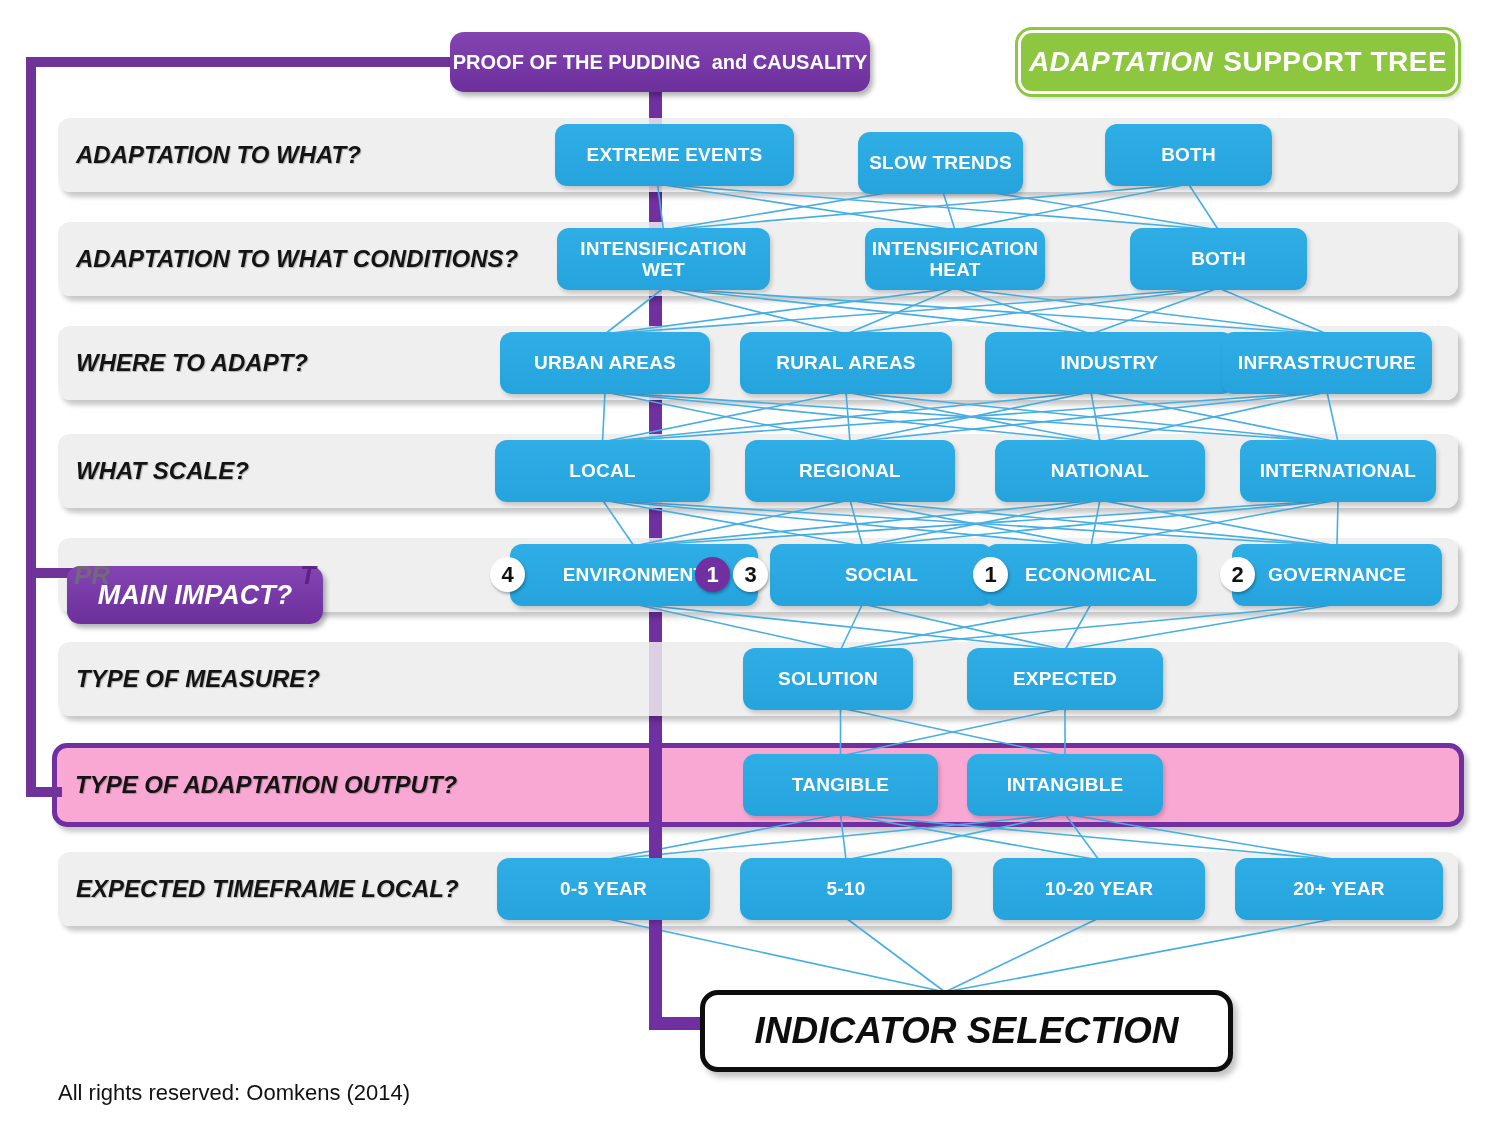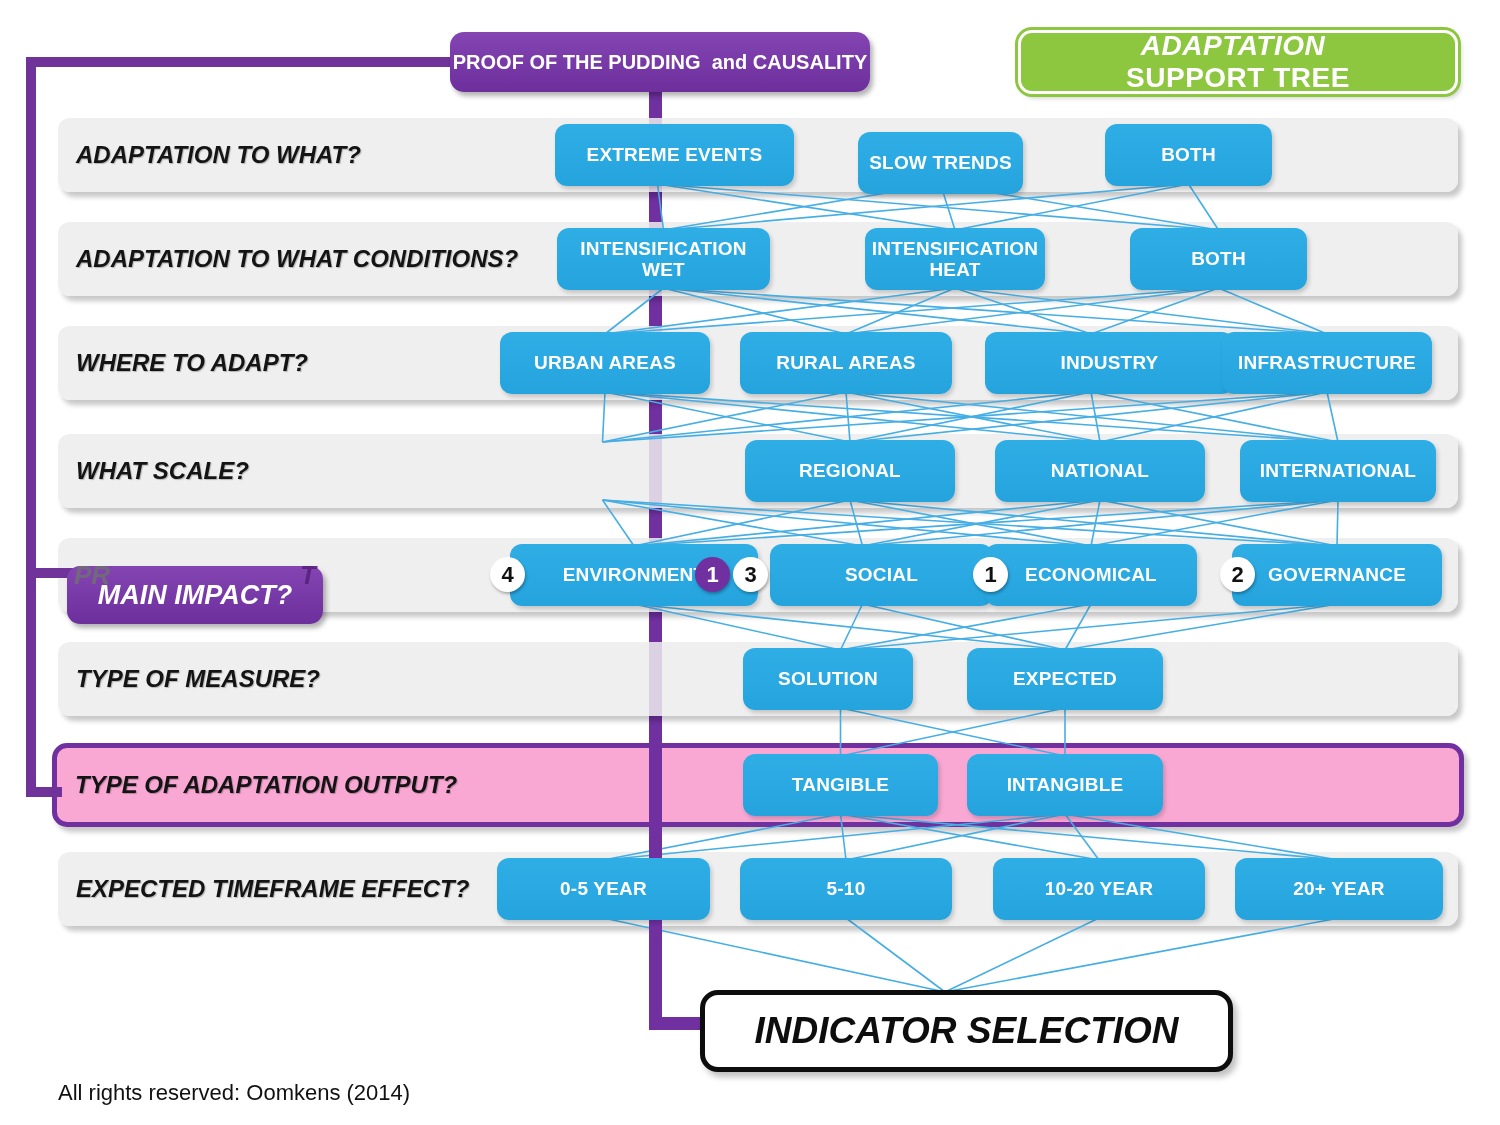--- a/index.html
+++ b/index.html
@@ -29,21 +29,21 @@
   .badge.purple{background:#7030A0;color:#fff;}
   
   .banner{position:absolute;left:450px;top:32px;width:420px;height:60px;border-radius:14px;
           background:linear-gradient(180deg,#8445b3 0%,#6c2f9c 100%);z-index:6;display:flex;
           align-items:center;justify-content:center;color:#fff;font-weight:bold;font-size:20px;
           box-shadow:3px 4px 5px rgba(0,0,0,0.3);white-space:pre;}
   
   .tree-title{position:absolute;left:1018px;top:30px;width:434px;height:58px;border-radius:14px;
               background:#8DC63F;border:3px solid #fff;box-shadow:0 0 0 3px #8DC63F,3px 4px 5px rgba(0,0,0,0.2);
               z-index:6;display:flex;align-items:center;justify-content:center;color:#fff;
-              font-weight:bold;font-size:28px;letter-spacing:0.5px;flex-direction:column;}
+              font-weight:bold;font-size:28px;letter-spacing:0.5px;}
   .tree-title .it{font-style:italic;margin-right:10px;}
   
   .impact-box{position:absolute;left:67px;top:566px;width:256px;height:58px;border-radius:13px;
               background:linear-gradient(180deg,#8445b3 0%,#6c2f9c 100%);z-index:4;display:flex;
               align-items:center;justify-content:center;color:#fff;font-weight:bold;font-style:italic;
               font-size:27px;box-shadow:3px 4px 5px rgba(0,0,0,0.3);}
   .ghost{position:absolute;z-index:5;font-weight:bold;font-style:italic;font-size:26px;}
   .ghost.left{left:74px;top:560px;color:#6f6f73;opacity:0.85;}
   .ghost.right{left:300px;top:560px;color:#58227d;opacity:0.9;}
   
@@ -182,20 +182,21 @@
     <div class="row-bar" style="top: 326px;">
       <div class="row-label">WHERE TO ADAPT?</div>
     </div>
     <div class="node" style="left: 500px; top: 332px; width: 210px;">URBAN AREAS</div>
     <div class="node" style="left: 740px; top: 332px; width: 212px;">RURAL AREAS</div>
     <div class="node" style="left: 985px; top: 332px; width: 249px;">INDUSTRY</div>
     <div class="node" style="left: 1222px; top: 332px; width: 210px;">INFRASTRUCTURE</div>
     <div class="row-bar" style="top: 434px;">
       <div class="row-label">WHAT SCALE?</div>
     </div>
+    <div class="node" style="left: 495px; top: 440px; width: 215px;">LOCAL</div>
     <div class="node" style="left: 745px; top: 440px; width: 210px;">REGIONAL</div>
     <div class="node" style="left: 995px; top: 440px; width: 210px;">NATIONAL</div>
     <div class="node" style="left: 1240px; top: 440px; width: 196px;">INTERNATIONAL</div>
     <div class="row-bar" style="top: 538px;"></div>
     <div class="node" style="left: 510px; top: 544px; width: 248px;">ENVIRONMENT</div>
     <div class="node" style="left: 770px; top: 544px; width: 223px;">SOCIAL</div>
     <div class="node" style="left: 985px; top: 544px; width: 212px;">ECONOMICAL</div>
     <div class="node" style="left: 1232px; top: 544px; width: 210px;">GOVERNANCE</div>
     <div class="badge white" style="left: 490px; top: 557px;">4</div>
     <div class="badge purple" style="left: 695px; top: 557px;">1</div>
@@ -206,19 +207,19 @@
       <div class="row-label">TYPE OF MEASURE?</div>
     </div>
     <div class="node" style="left: 743px; top: 648px; width: 170px;">SOLUTION</div>
     <div class="node" style="left: 967px; top: 648px; width: 196px;">EXPECTED</div>
     <div class="row-bar dark" style="top: 743px;">
       <div class="row-label">TYPE OF ADAPTATION OUTPUT?</div>
     </div>
     <div class="node" style="left: 743px; top: 754px; width: 195px;">TANGIBLE</div>
     <div class="node" style="left: 967px; top: 754px; width: 196px;">INTANGIBLE</div>
     <div class="row-bar" style="top: 852px;">
-      <div class="row-label">EXPECTED TIMEFRAME EFFECT?</div>
+      <div class="row-label">EXPECTED TIMEFRAME LOCAL?</div>
     </div>
     <div class="node" style="left: 497px; top: 858px; width: 213px;">0-5 YEAR</div>
     <div class="node" style="left: 740px; top: 858px; width: 212px;">5-10</div>
     <div class="node" style="left: 993px; top: 858px; width: 212px;">10-20 YEAR</div>
     <div class="node" style="left: 1235px; top: 858px; width: 208px;">20+ YEAR</div>
   </div>
 
 </body></html>

